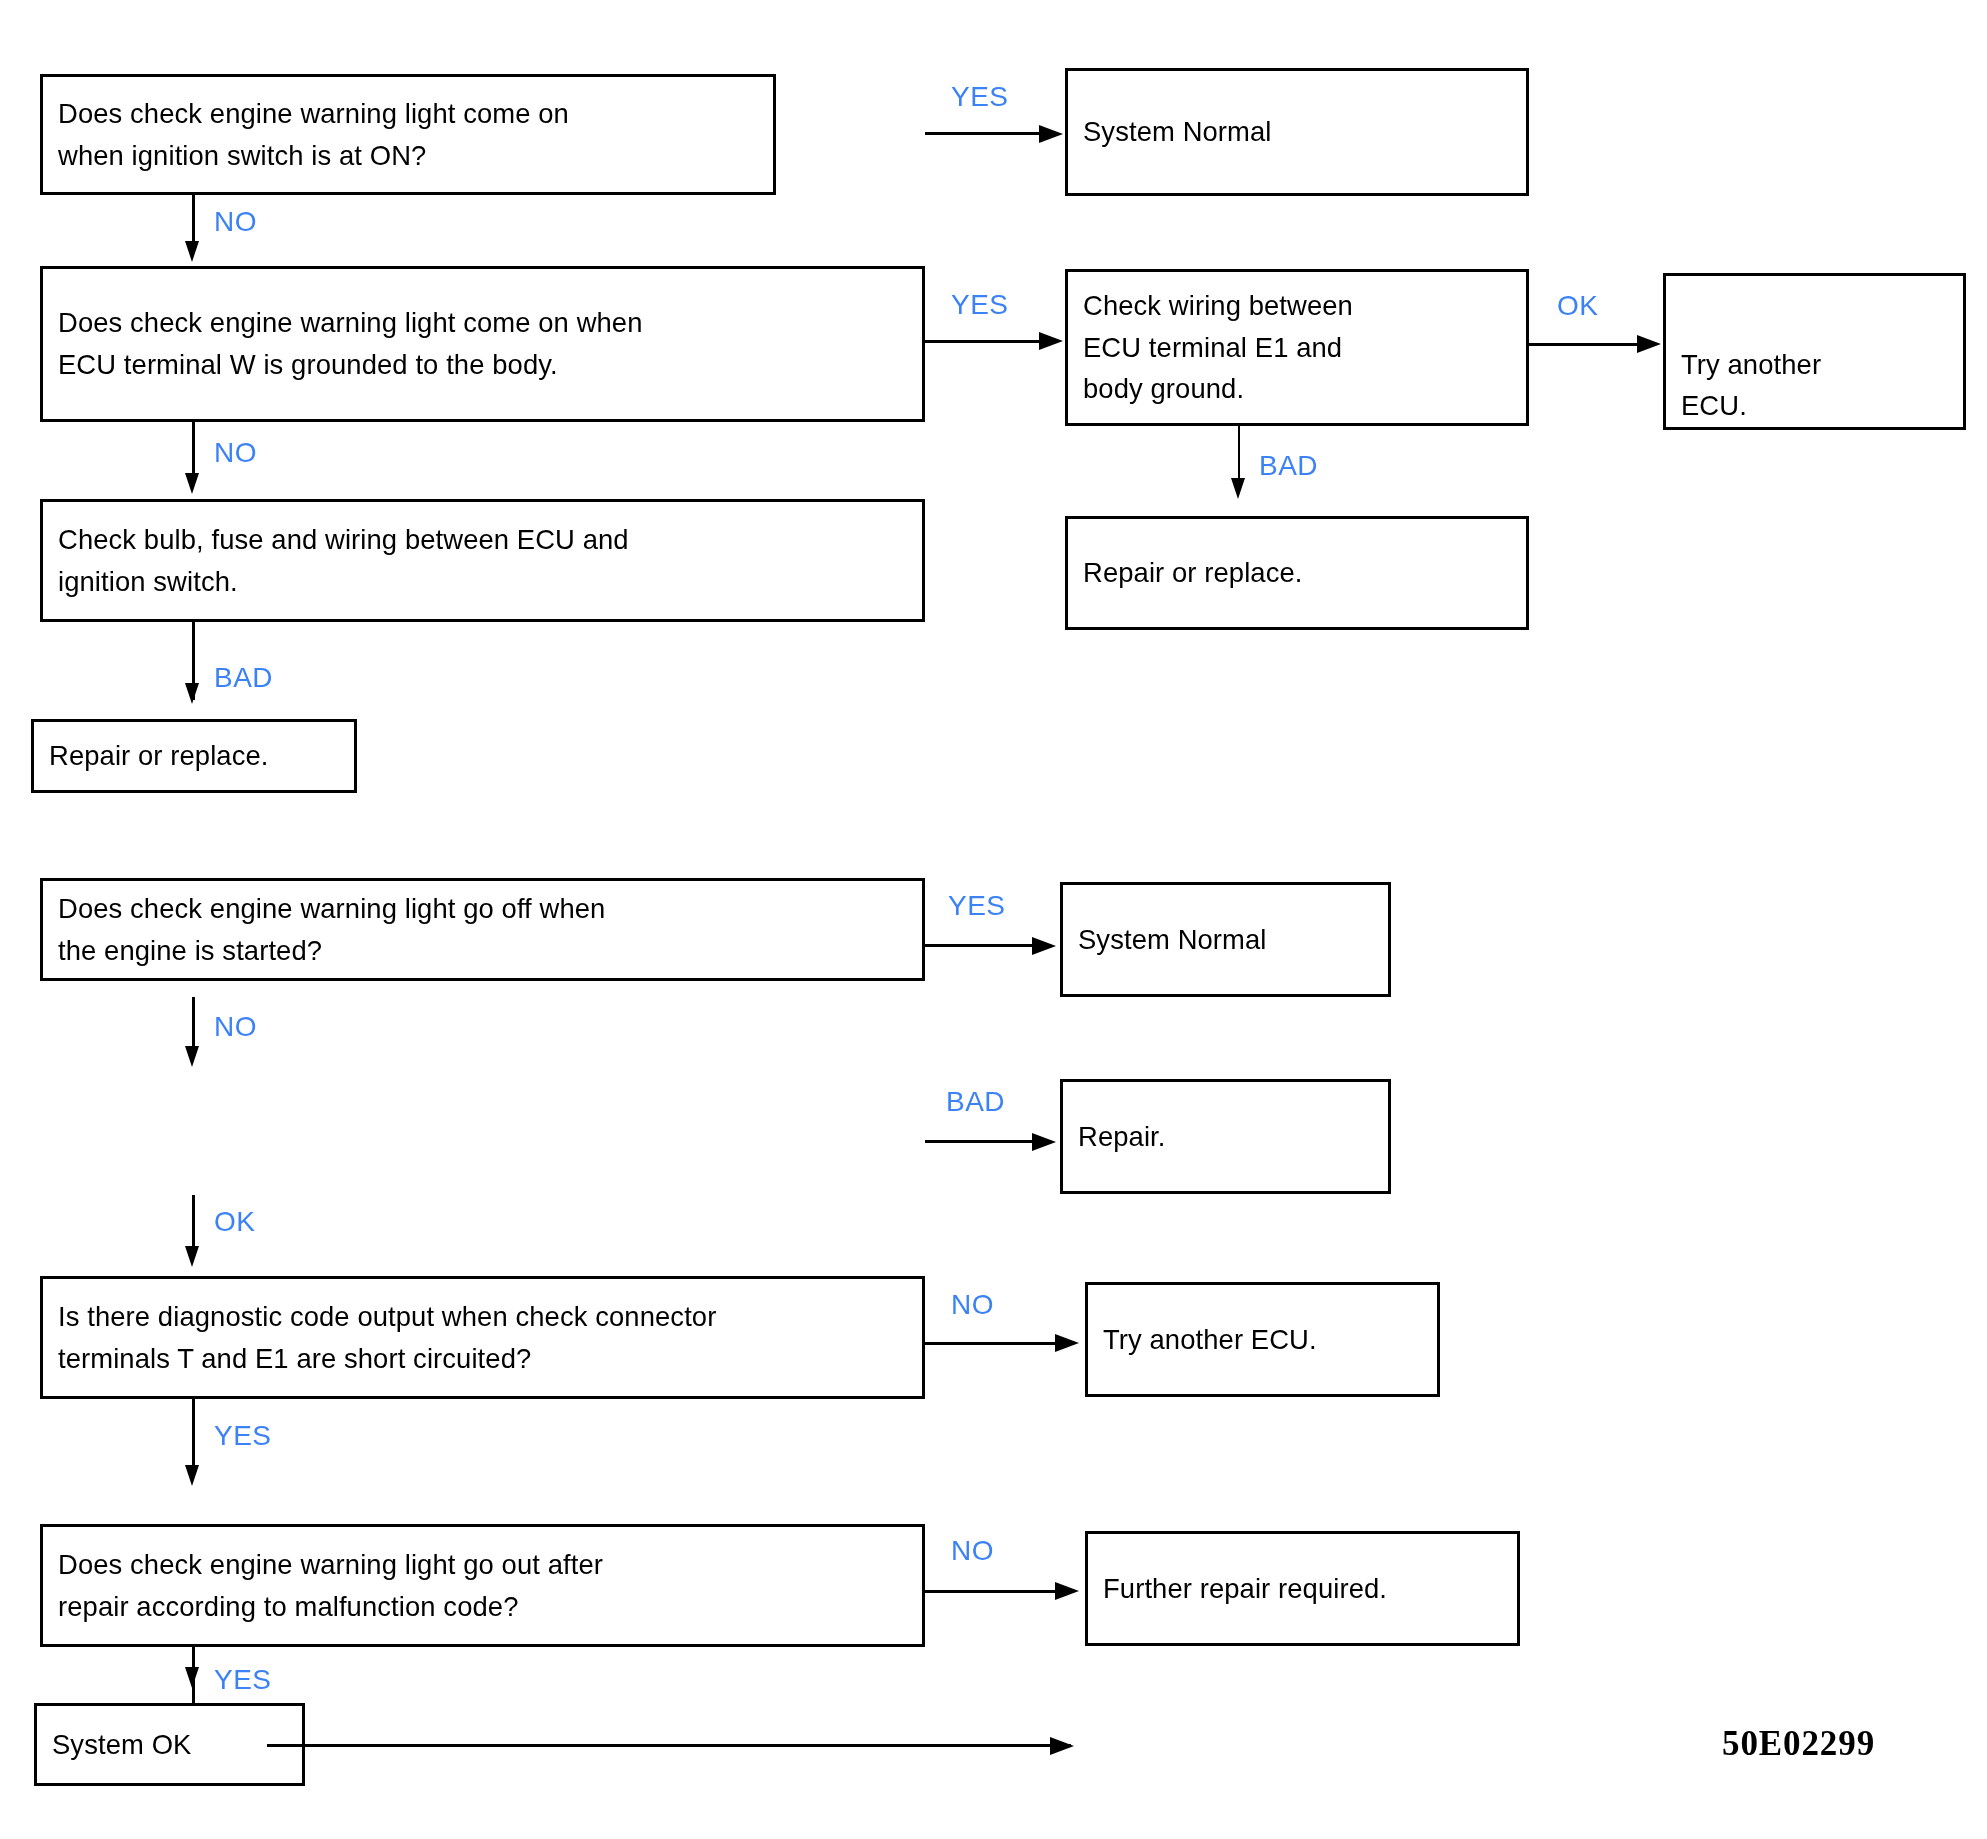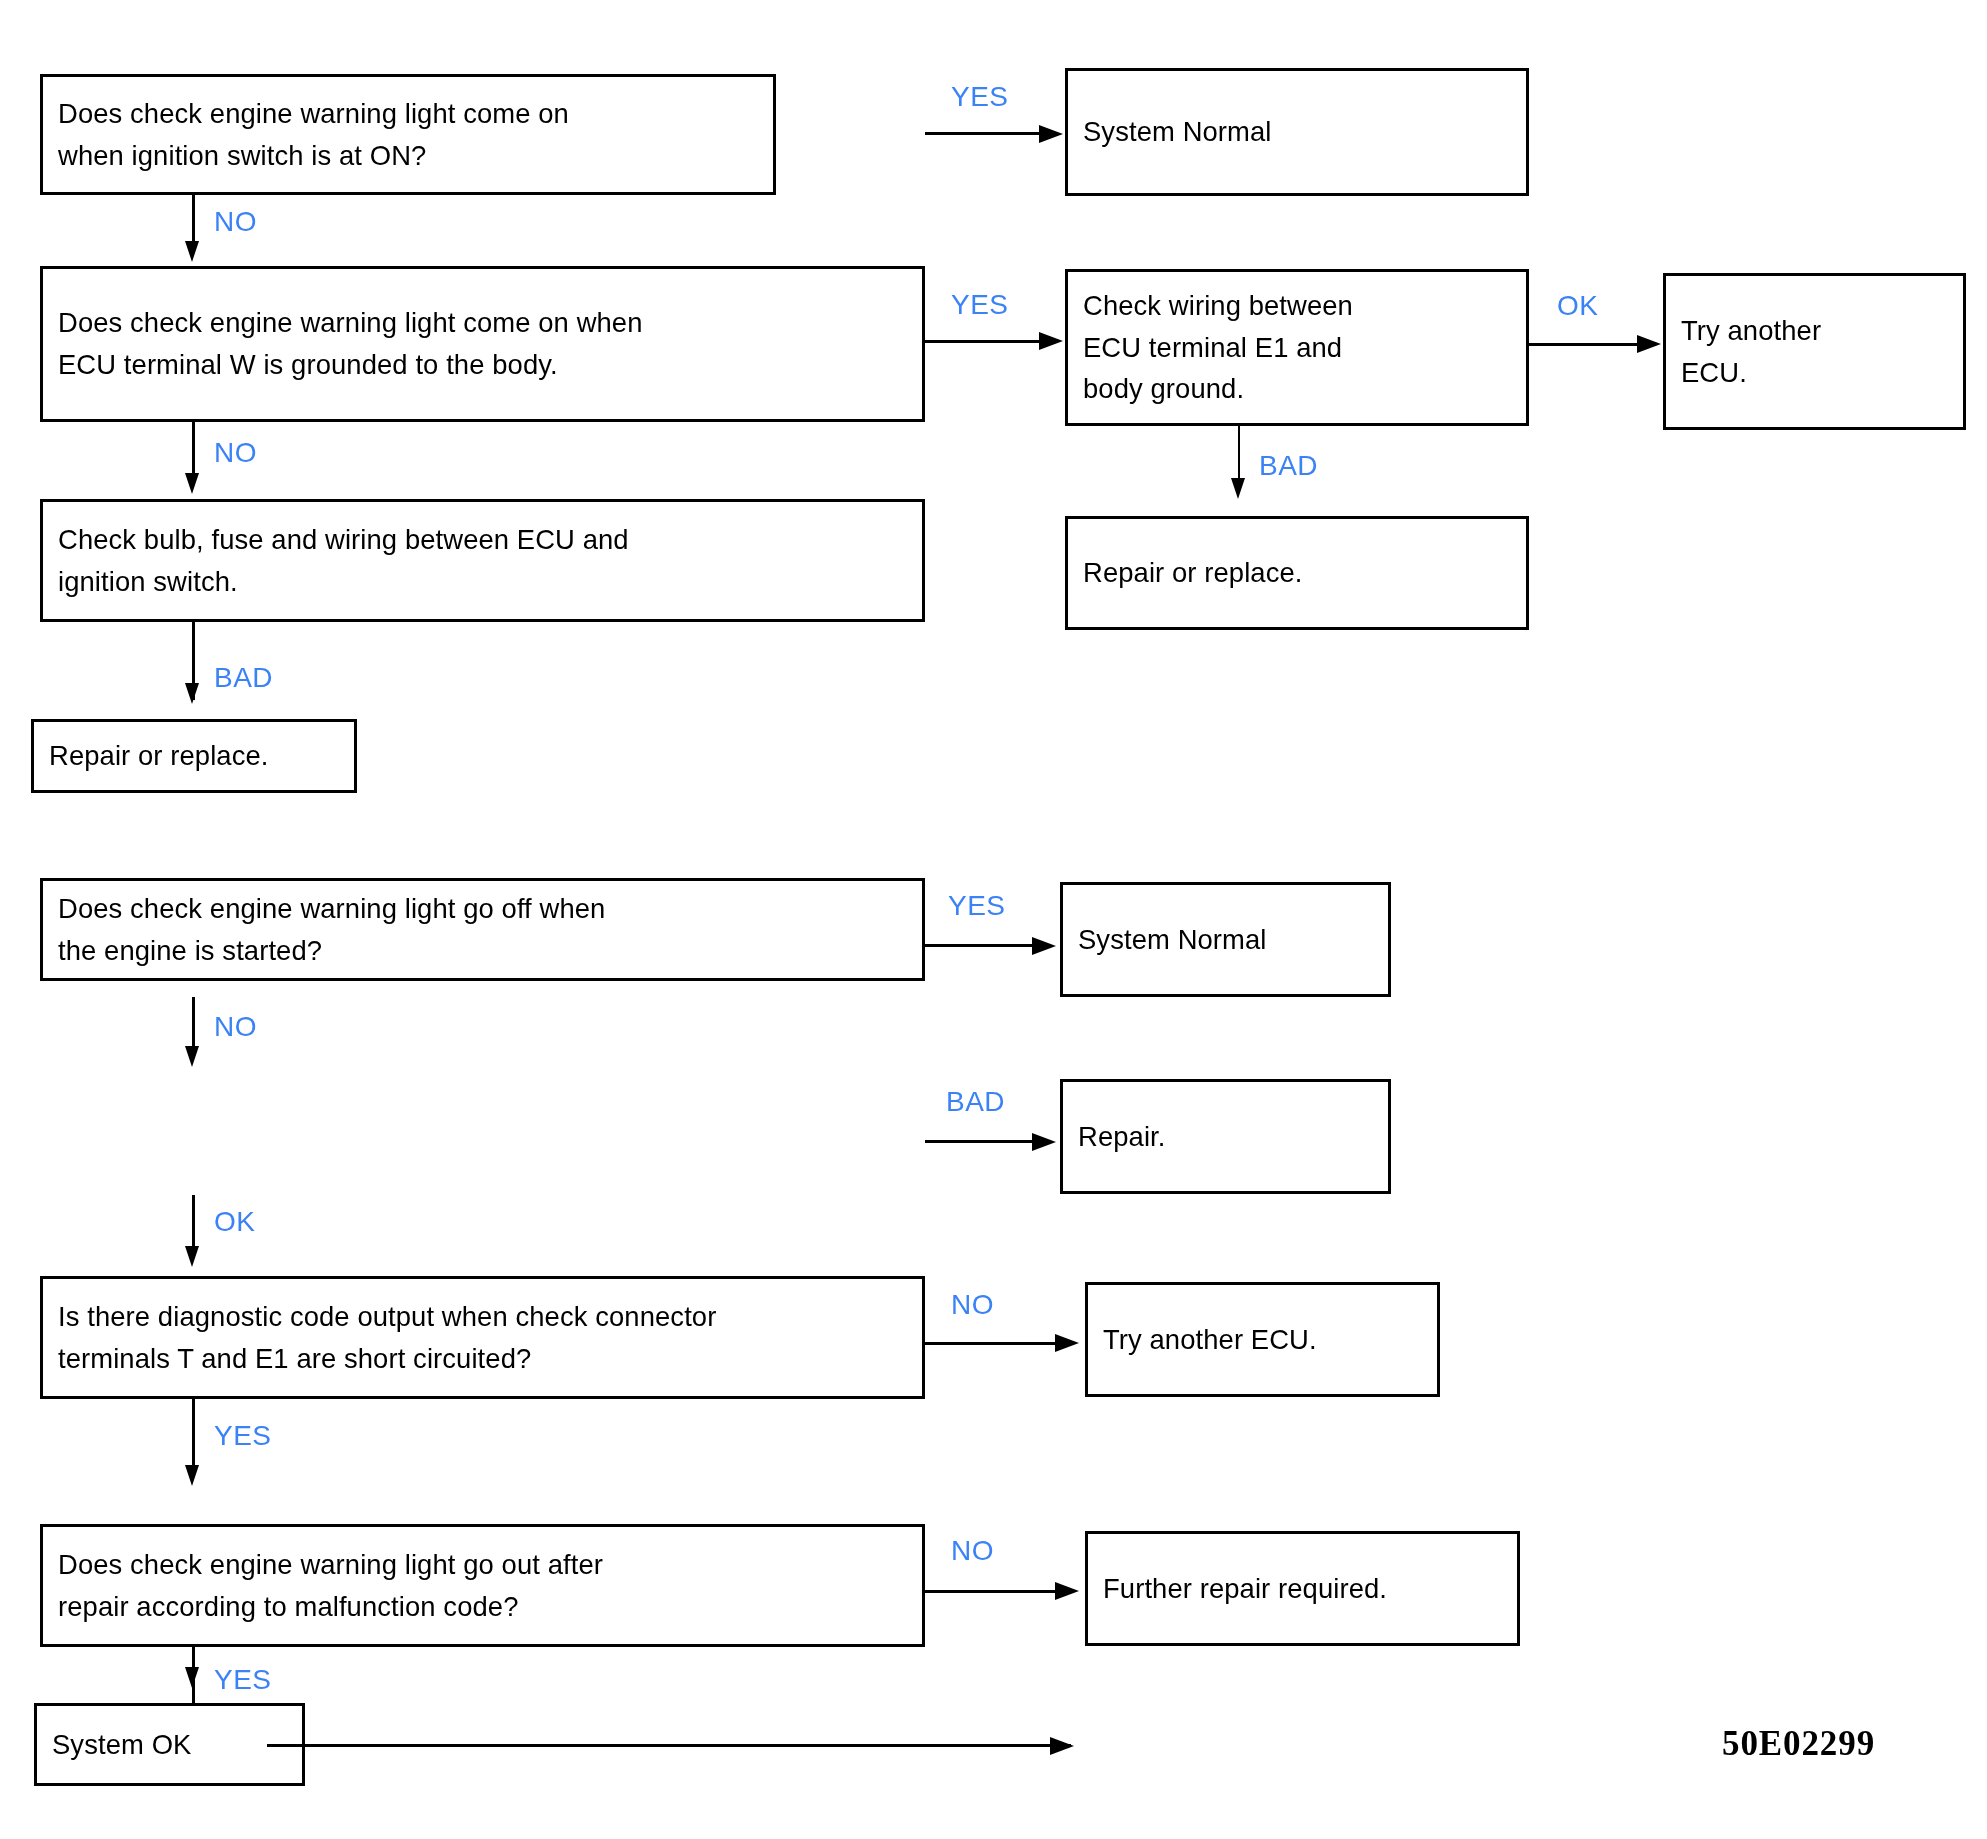--- a/index.html
+++ b/index.html
@@ -111,21 +111,21 @@
   <div class="box" style="left:1065px; top:269px; width:464px; height:157px;">
     <span class="txt">Check wiring between
 ECU terminal E1 and
 body ground.</span>
   </div>
 
   <div class="hline" style="left:1528px; top:343px; width:115px;"></div>
   <div class="arrow-right" style="left:1637px; top:335px;"></div>
   <div class="label" style="left:1557px; top:290px;">OK</div>
 
-  <div class="box" style="left:1663px; top:273px; width:303px; height:157px;">
+  <div class="box" style="left:1663px; top:273px; width:303px; height:157px;align-items:flex-end;">
     <span class="txt">Try another
 ECU.</span>
   </div>
 
   <div class="vline" style="left:1238px; top:426px; width:1.9px; height:64px;"></div>
   <div class="arrow-down" style="left:1231px; top:478px;"></div>
   <div class="label" style="left:1259px; top:450px;">BAD</div>
 
   <div class="box" style="left:1065px; top:516px; width:464px; height:114px;">
     <span class="txt">Repair or replace.</span>

